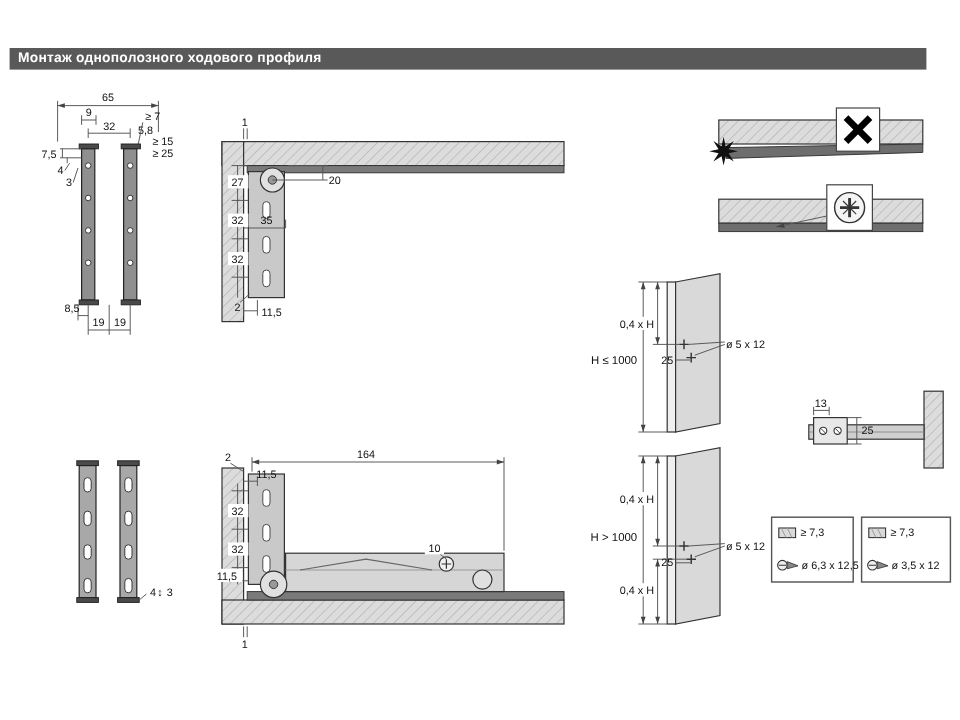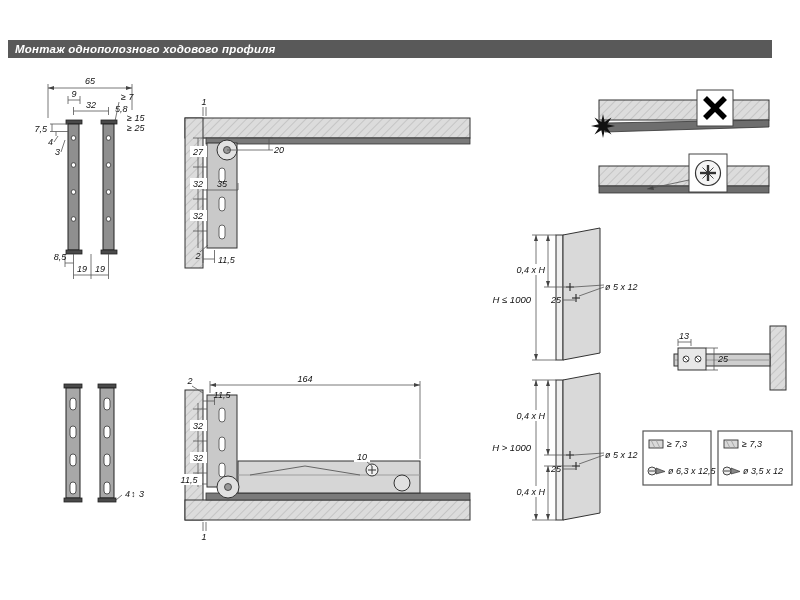--- a/index.html
+++ b/index.html
@@ -1,18 +1,18 @@
 <!DOCTYPE html>
 <html><head>
 <meta charset="utf-8">
 <style>
   * { margin:0; padding:0; box-sizing:border-box; }
   html,body { width:800px; height:600px; }
   body { background:#ffffff; font-family:"Liberation Sans", sans-serif; position:relative; overflow:hidden; }
-  .page { position:absolute; left:0; top:0; width:800px; height:552px; background:#ffffff;font-style:italic; }
+  .page { position:absolute; left:0; top:0; width:800px; height:552px; background:#ffffff; }
   .abs { position:absolute; }
   .header-bar { position:absolute; left:8px; top:40px; width:764px; height:18px; background:#595959;
                 color:#ffffff; display:flex; align-items:center; padding-left:7px;
                 font-size:11.5px; font-weight:bold; letter-spacing:.2px; }
   svg text { font-family:"Liberation Sans", sans-serif; font-size:9px; fill:#111; }
   .dim { font-size:9px; }
   .hlabel { font-size:9.5px; }
   .dl { stroke:#555; stroke-width:0.8; fill:none; }
   .wbg { fill:#ffffff; }
   .arr { fill:#444; }

